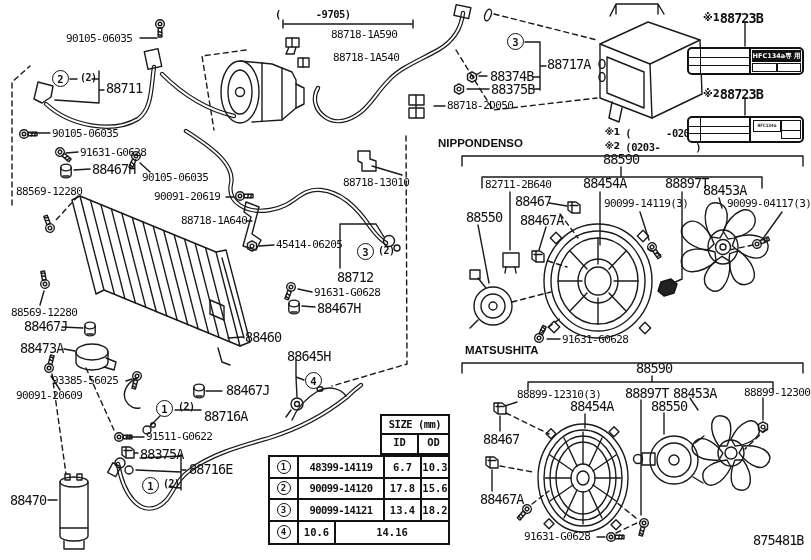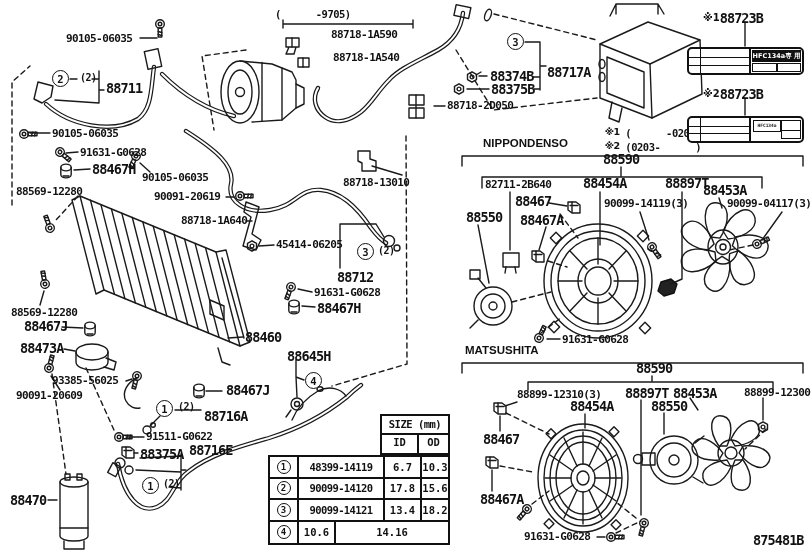--- a/index.html
+++ b/index.html
@@ -6,21 +6,21 @@
   #stage{position:relative;width:811px;height:560px;background:#fff;overflow:hidden;
          font-family:"DejaVu Sans Mono",monospace;color:#111;}
   svg{position:absolute;left:0;top:0;}
   svg *{stroke:#1a1a1a;fill:none;stroke-width:1.4;stroke-linecap:round;stroke-linejoin:round;}
   svg .ld{stroke-width:1.1}
   svg .dsh{stroke-dasharray:5 4;stroke-width:1.1}
   svg .tube{stroke-width:4.4}
   svg .tubein{stroke:#fff;stroke-width:2}
   svg .thin{stroke-width:.9}
   svg .fillD{fill:#222;stroke:#111}
-  .lbl{position:absolute;font-size:11px;font-weight:bold;letter-spacing:-0.6px;white-space:nowrap;line-height:1;}
+  .lbl{position:absolute;font-size:11px;font-weight:normal;letter-spacing:-0.6px;white-space:nowrap;line-height:1;}
   .lbl.lg{font-size:13.5px;letter-spacing:-0.9px;}
   .sec{position:absolute;font-family:"Liberation Sans",sans-serif;font-size:11.5px;font-weight:bold;letter-spacing:0;line-height:1;}
   .co{position:absolute;width:17px;height:17px;border:1.8px solid #111;border-radius:50%;background:#fff;
       display:flex;align-items:center;justify-content:center;font-size:10.5px;font-weight:bold;box-sizing:border-box;}
   .qty{position:absolute;font-size:10px;font-weight:bold;letter-spacing:-0.5px;line-height:1;}
   .refwrap{position:absolute;white-space:nowrap;line-height:1;}
   .refmark{font-family:"DejaVu Sans",sans-serif;font-size:10px;font-weight:bold;vertical-align:2px;}
   .refpart{font-size:13.5px;font-weight:bold;letter-spacing:-0.9px;}
   .note{position:absolute;font-size:10.5px;font-weight:bold;letter-spacing:-0.5px;line-height:1;white-space:pre;}
   .note .refmark{font-size:9.5px;}
@@ -436,33 +436,33 @@
 <div class="lbl lg" style="left:24px;top:320px;">88467J</div>
 <div class="lbl lg" style="left:20px;top:342px;">88473A</div>
 <div class="lbl" style="left:52px;top:375px;">93385-56025</div>
 <div class="lbl" style="left:16px;top:390px;">90091-20609</div>
 <div class="lbl lg" style="left:10px;top:494px;">88470</div>
 <div class="lbl lg" style="left:245px;top:331px;">88460</div>
 <div class="lbl lg" style="left:226px;top:384px;">88467J</div>
 <div class="lbl lg" style="left:204px;top:410px;">88716A</div>
 <div class="lbl" style="left:146px;top:431px;">91511-G0622</div>
 <div class="lbl lg" style="left:140px;top:448px;">88375A</div>
-<div class="lbl lg" style="left:189px;top:444px;">88716E</div>
+<div class="lbl lg" style="left:189px;top:463px;">88716E</div>
 <div class="lbl lg" style="left:337px;top:271px;">88712</div>
 <div class="lbl" style="left:314px;top:287px;">91631-G0628</div>
 <div class="lbl lg" style="left:317px;top:302px;">88467H</div>
 <div class="lbl lg" style="left:287px;top:350px;">88645H</div>
 <div class="lbl" style="left:343px;top:177px;">88718-13010</div>
 <div class="note" style="left:275px;top:9px;">(      -9705)</div>
 <div class="lbl" style="left:331px;top:29px;">88718-1A590</div>
 <div class="lbl" style="left:333px;top:52px;">88718-1A540</div>
 <div class="lbl lg" style="left:490px;top:70px;">88374B</div>
 <div class="lbl lg" style="left:491px;top:83px;">88375B</div>
 <div class="lbl" style="left:447px;top:100px;">88718-2D050</div>
-<div class="lbl lg" style="left:547px;top:66px;text-align:center;">88717A</div>
+<div class="lbl lg" style="left:547px;top:58px;text-align:center;">88717A</div>
 
 <div class="refwrap" style="left:703px;top:10px;">
   <span class="refmark">※1</span><span class="refpart">88723B</span>
 </div>
 <div class="refwrap" style="left:703px;top:86px;">
   <span class="refmark">※2</span><span class="refpart">88723B</span>
 </div>
 <div class="note" style="left:593px;top:116px;">
   <span class="refmark">※1</span> <span>(      -0203)</span>
 </div>
@@ -491,21 +491,21 @@
         <div class="v1"></div>
       </div>
   <div class="right">
     <div class="tinytxt">HFC134a</div>
     <div class="cellsb">
           <div class="mid"></div>
         </div>
   </div>
 </div>
 
-<div class="sec" style="left:483px;top:138px;">NIPPONDENSO</div>
+<div class="sec" style="left:438px;top:138px;">NIPPONDENSO</div>
 <div class="sec" style="left:465px;top:345px;">MATSUSHITA</div>
 
 <div class="lbl lg" style="left:603px;top:153px;">88590</div>
 <div class="lbl" style="left:485px;top:179px;">82711-2B640</div>
 <div class="lbl lg" style="left:583px;top:177px;">88454A</div>
 <div class="lbl lg" style="left:665px;top:177px;">88897T</div>
 <div class="lbl lg" style="left:703px;top:184px;">88453A</div>
 <div class="lbl" style="left:604px;top:198px;">90099-14119(3)</div>
 <div class="lbl" style="left:727px;top:198px;">90099-04117(3)</div>
 <div class="lbl lg" style="left:466px;top:211px;">88550</div>

